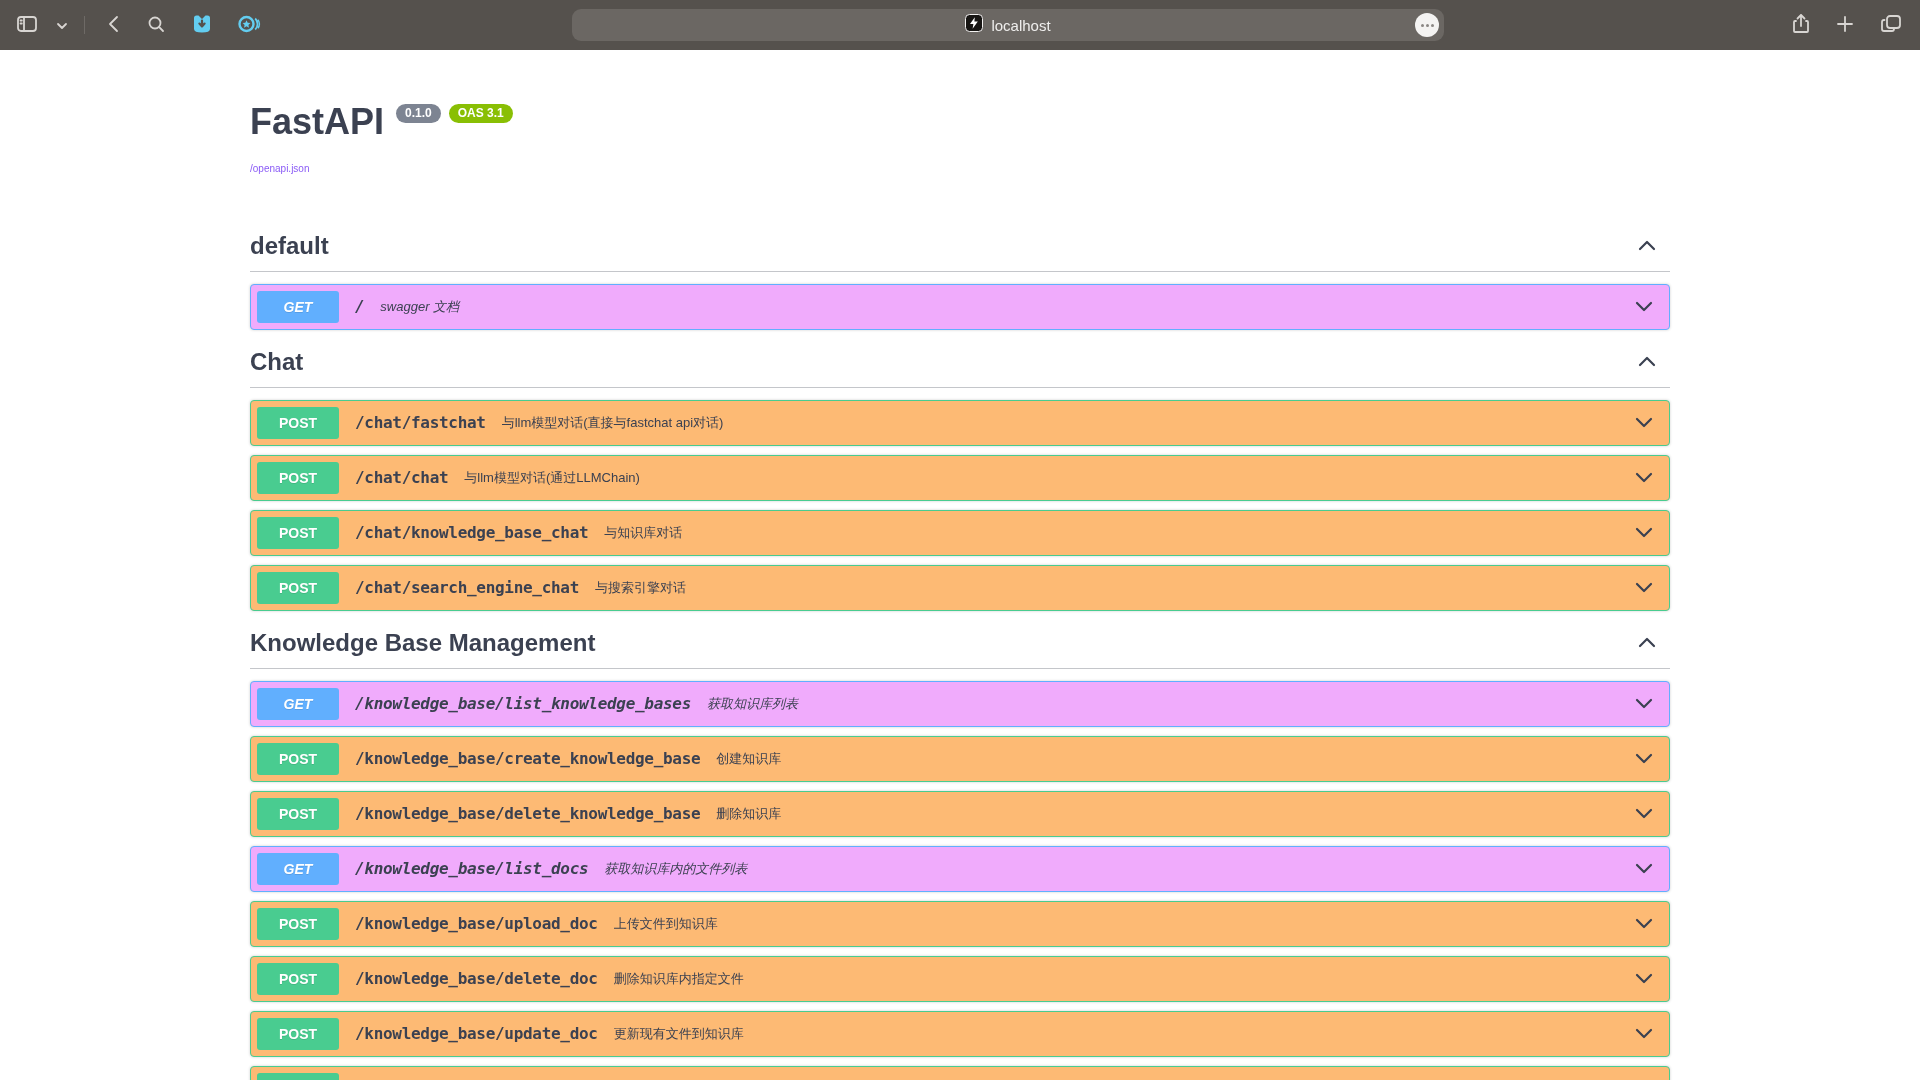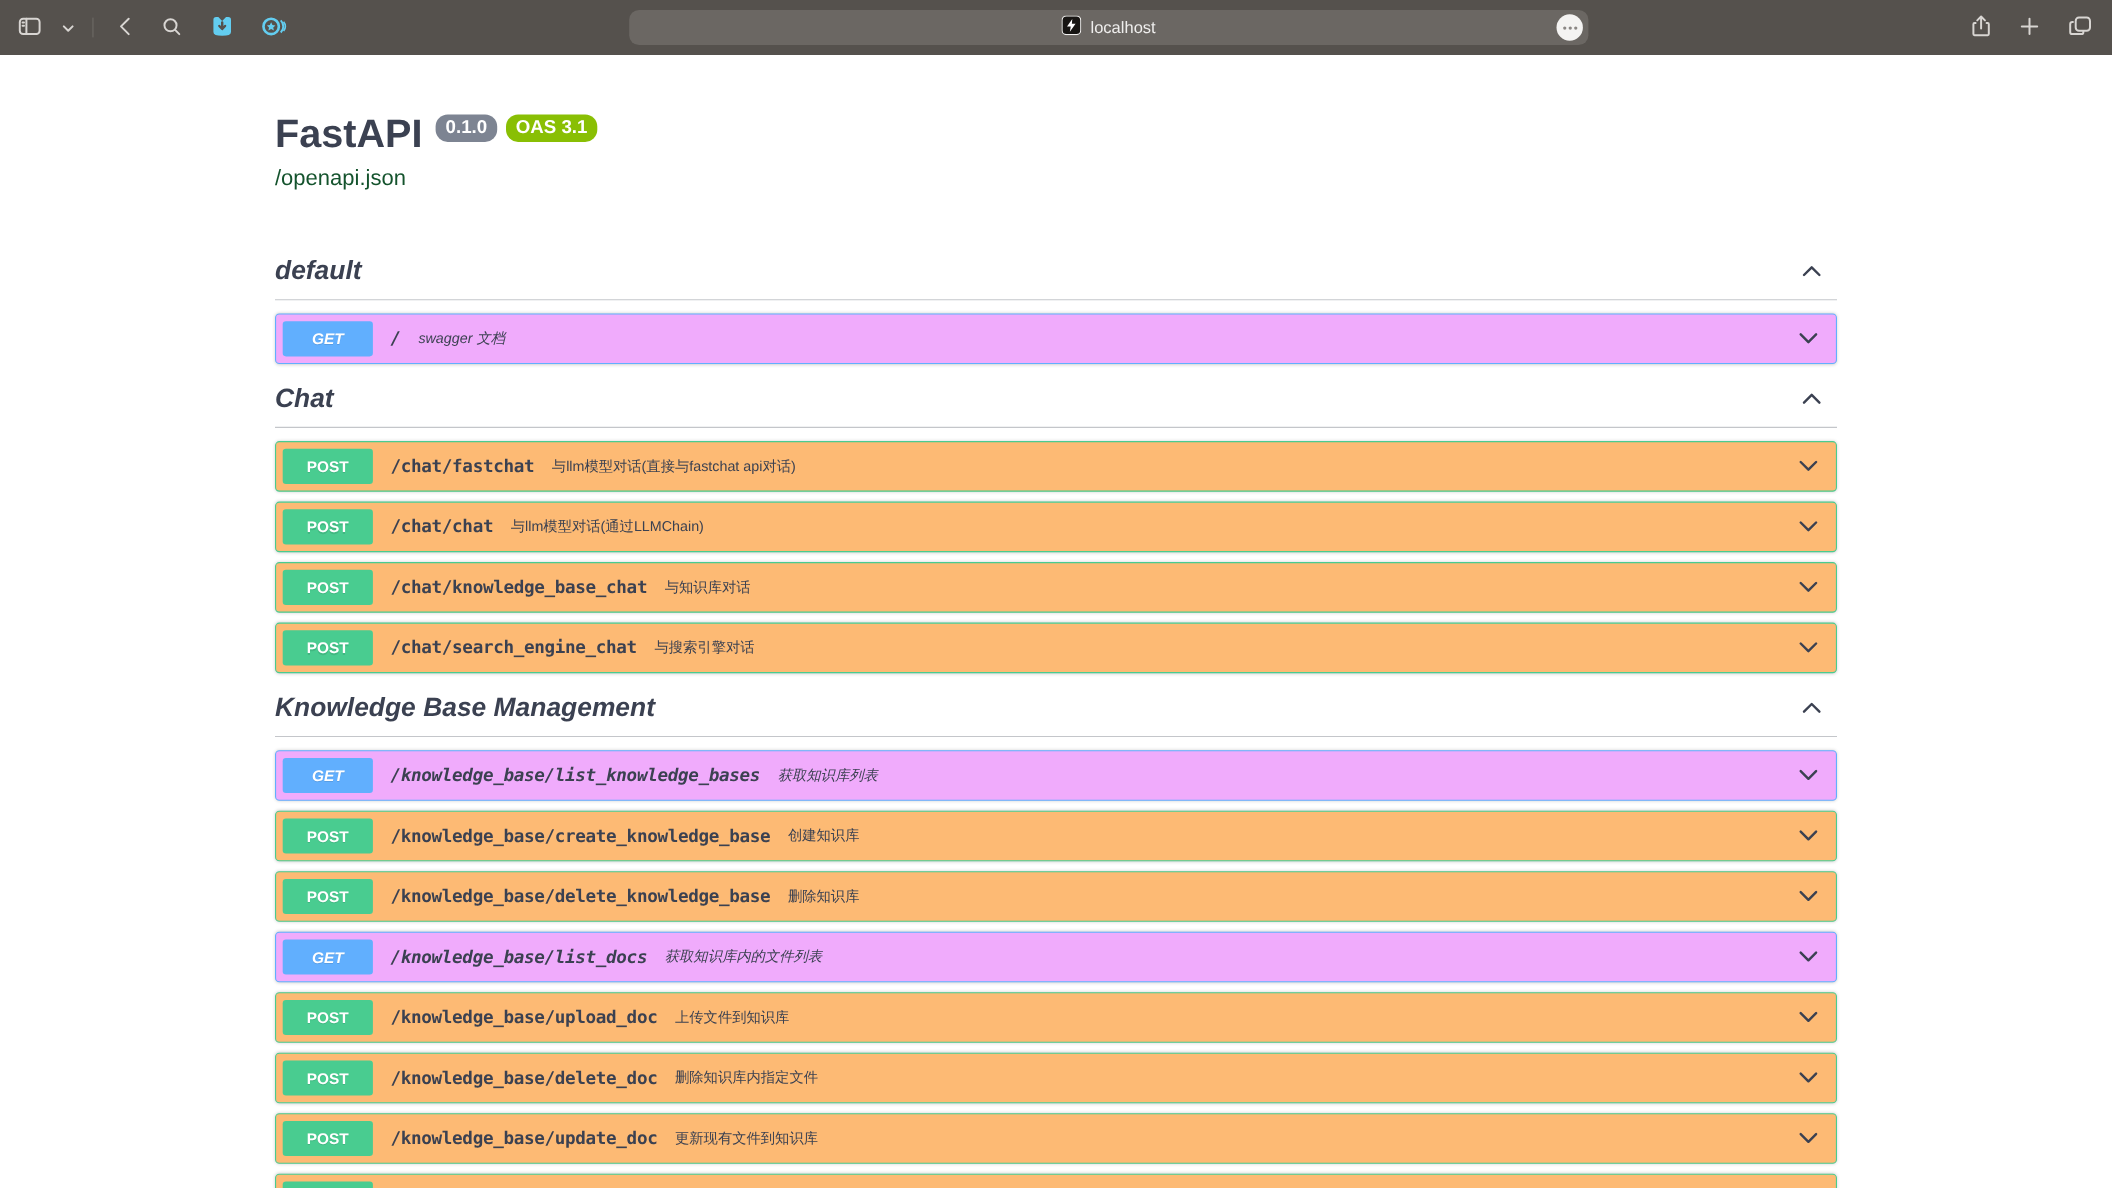--- a/index.html
+++ b/index.html
@@ -30,33 +30,33 @@
               display:flex; align-items:center; gap:22px; }
 
   
   .page { width:1920px; height:1034px; background:#fff; overflow:hidden; }
   .wrapper { width:1420px; margin:0 auto; }
 
   .info { padding-top:50px; }
   .title-line { display:flex; align-items:flex-start; }
   .api-title { font-size:36px; font-weight:bold; color:#3b4151; line-height:1.2; }
   .badges { display:flex; gap:8px; margin-left:12px; margin-top:4px; }
-  .badge { display:inline-block; font-size:17px; font-weight:bold; color:#fff;
+  .badge { display:inline-block; font-size:12px; font-weight:bold; color:#fff;
            padding:3px 9px; border-radius:11px; line-height:1.1; }
   .badge-version { background:#7d8492; }
   .badge-oas { background:#89bf04; }
-  .spec-link { display:inline-block; margin-top:4px; font-size:20px; color:#14532d;
+  .spec-link { display:inline-block; margin-top:18px; font-size:10px; color:#8b5cf6;
                text-decoration:none; line-height:1.5; }
 
   .sections { margin-top:50px; }
   .section { margin-bottom:12px; }
   .section-header { display:flex; align-items:center; justify-content:space-between;
                     padding:6px 0 10px; border-bottom:1px solid rgba(59,65,81,.3);
                     margin-bottom:12px; }
-  .section-title { font-size:24px; font-weight:bold; color:#3b4151; line-height:1.2;font-style:italic; }
+  .section-title { font-size:24px; font-weight:bold; color:#3b4151; line-height:1.2; }
   .collapse-btn { background:none; border:none; cursor:pointer; padding:2px 14px; }
 
   .endpoint-row { display:flex; align-items:center; height:46px; margin-bottom:9px;
                   border-radius:4px; border:1px solid; padding:0 6px;
                   box-shadow:0 0 3px rgba(0,0,0,.19); cursor:pointer; }
   .row-get  { background:#f0abfc; border-color:#61affe;font-style:italic; }
   .row-post { background:#fdba74; border-color:#49cc90; }
   .method-pill { min-width:82px; text-align:center; padding:8px 0; border-radius:3px;
                  color:#fff; font-weight:bold; font-size:14px;
                  text-shadow:0 1px 0 rgba(0,0,0,.1); }

